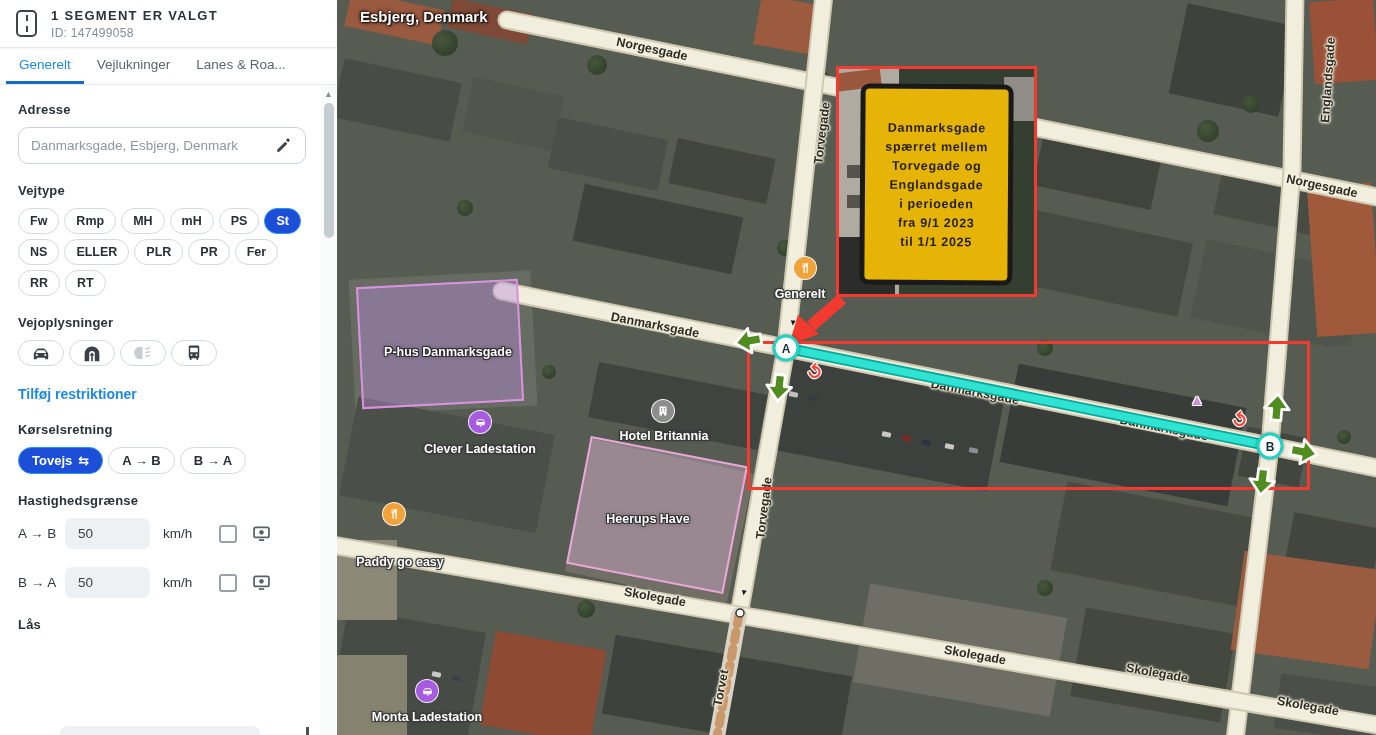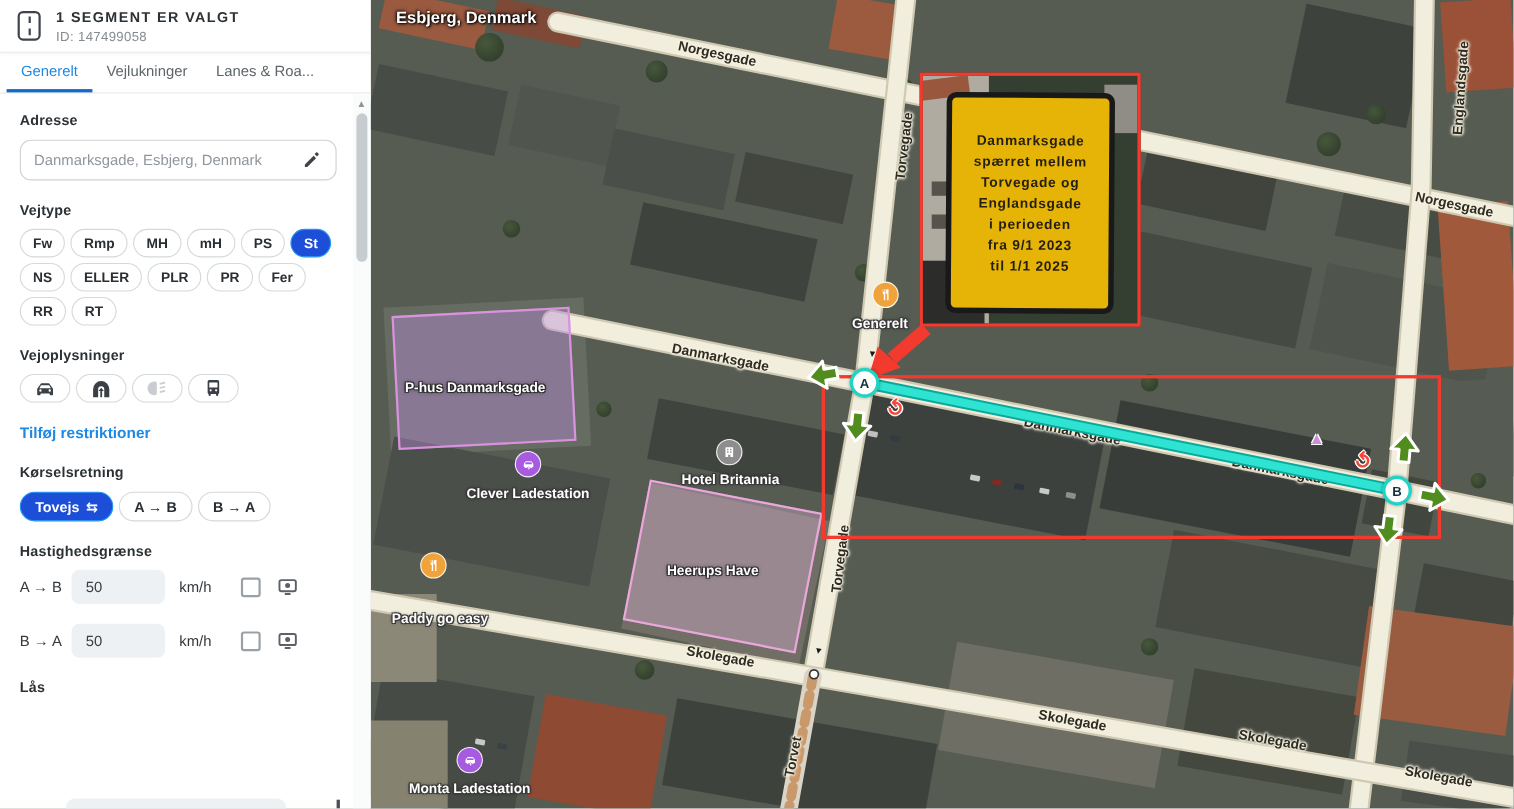--- a/index.html
+++ b/index.html
@@ -316,21 +316,21 @@
         <path d="M165,291 L449,348 L933,446 L1045,469" stroke="#f2eedd" stroke-width="15"></path>
         <path d="M-5,545 L402,615 L1045,726" stroke="#cfc9b2" stroke-width="19"></path>
         <path d="M-5,545 L402,615 L1045,726" stroke="#f2eedd" stroke-width="15"></path>
         <path d="M402,615 L379,742" stroke="#d9d4c6" stroke-width="16"></path>
         <path d="M402,615 L379,742" stroke="#c9996b" stroke-width="9" stroke-dasharray="9 8"></path>
       </g>
       <circle cx="403" cy="613" r="4" fill="#fff" stroke="#333" stroke-width="1.5"></circle>
     </svg>
 
     <div class="area" style="left:22px; top:283px; width:162px; height:122px; background:rgba(186,138,216,.42); border:2px solid #d993dd; transform:rotate(-3deg);"></div>
-    <div class="area-label" style="left:95px; top:352px;">P-hus Danmarksgade</div>
+    <div class="area-label" style="left:111px; top:352px;">P-hus Danmarksgade</div>
     <div class="area" style="left:240px; top:450px; width:160px; height:130px; background:rgba(219,180,214,.38); border:2px solid #eba7dc; transform:rotate(11deg);"></div>
     <div class="area-label" style="left:311px; top:519px;">Heerups Have</div>
 
     <div id="street-labels">
         <div class="street-label" style="left: 315px; top: 49px; transform: translate(-50%, -50%) rotate(12deg);">Norgesgade</div>
         <div class="street-label" style="left: 985px; top: 186px; transform: translate(-50%, -50%) rotate(12deg);">Norgesgade</div>
         <div class="street-label" style="left: 991px; top: 80px; transform: translate(-50%, -50%) rotate(-86deg);">Englandsgade</div>
         <div class="street-label" style="left: 485px; top: 133px; transform: translate(-50%, -50%) rotate(-83deg);">Torvegade</div>
         <div class="street-label" style="left: 427px; top: 508px; transform: translate(-50%, -50%) rotate(-83deg);">Torvegade</div>
         <div class="street-label" style="left: 318px; top: 325px; transform: translate(-50%, -50%) rotate(11deg);">Danmarksgade</div>

